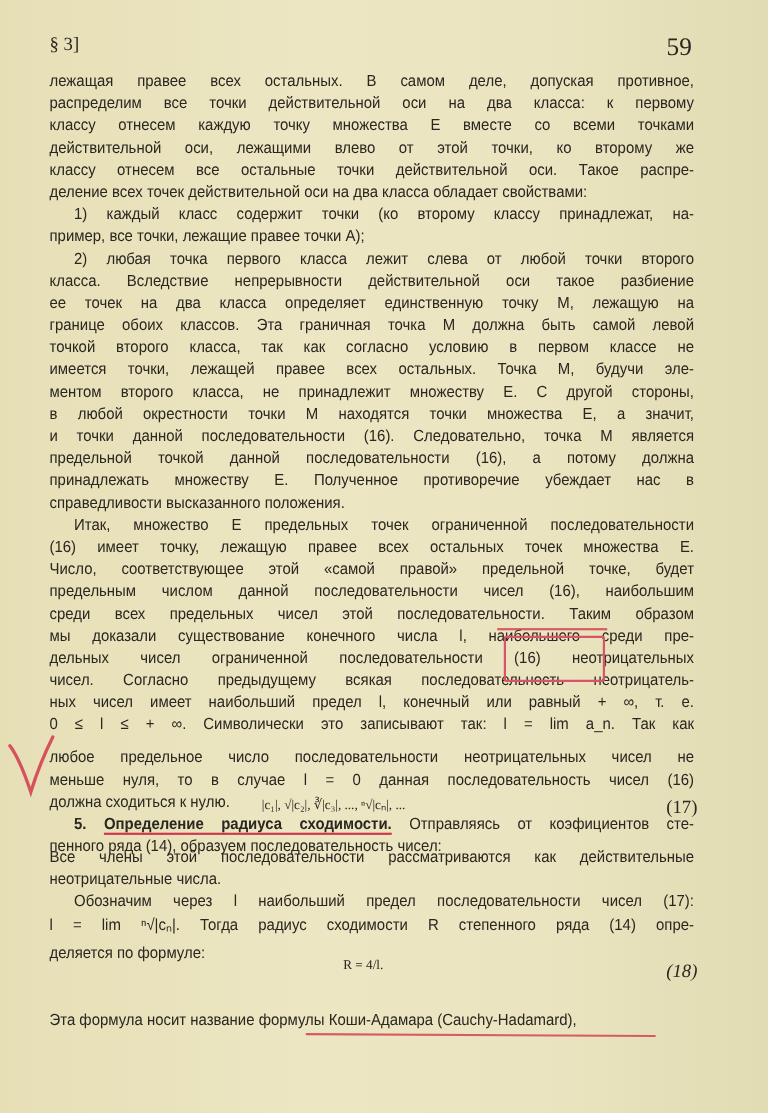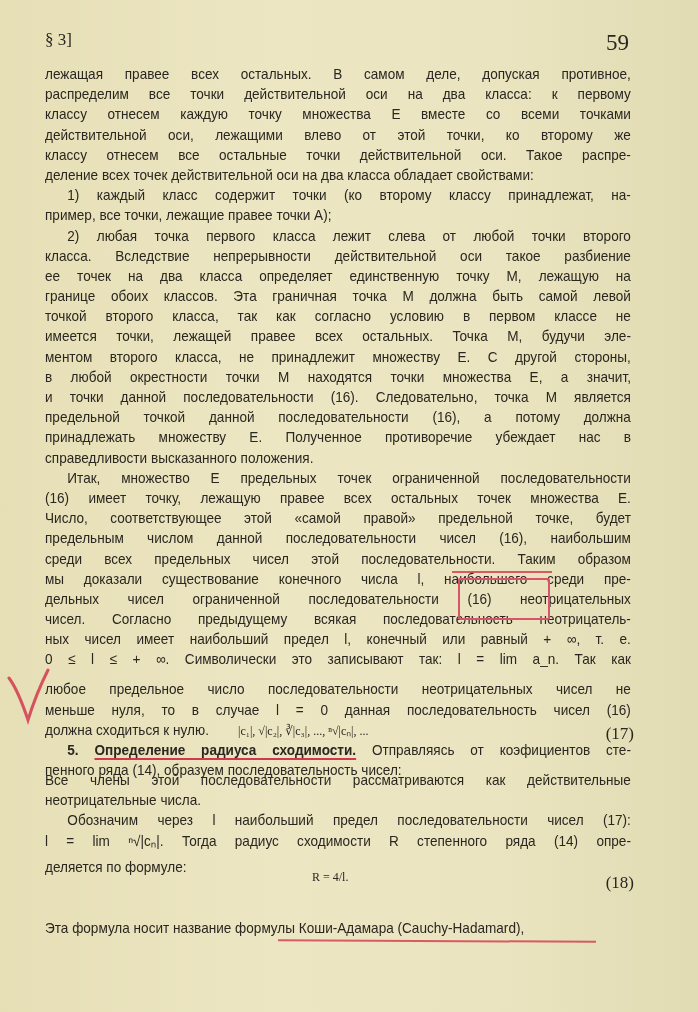--- a/index.html
+++ b/index.html
@@ -103,21 +103,21 @@
 
   <div class="text" style="top:770px;">
     <span class="line">Все члены этой последовательности рассматриваются как действительные</span>
     <span class="line last">неотрицательные числа.</span>
     <span class="line indent">Обозначим через l наибольший предел последовательности чисел (17):</span>
     <span class="line" style="height:26px;">l = lim ⁿ√|cₙ|. Тогда радиус сходимости R степенного ряда (14) опре-</span>
     <span class="line last">деляется по формуле:</span>
   </div>
 
   <div class="formula" style="top:870px; left:312px;">R = 4/l.</div>
-  <div class="eqnum" style="top:873px;">(18)</div>
+  <div class="eqnum" style="top:873px;font-style:italic;">(18)</div>
 
   <div class="text" style="top:918px;">
     <span class="line last">Эта формула носит название формулы Коши-Адамара (Cauchy-Hadamard),</span>
   </div>
 
   <div style="position:absolute; left:278px; top:940px; width:318px; height:2px; background:#d2384d; opacity:0.8; transform:rotate(0.3deg);"></div>
 
   <div style="position:absolute; left:452px; top:571px; width:100px; height:2px; background:#d2384d; opacity:0.8;"></div>
 
   <div class="redbox"></div>

